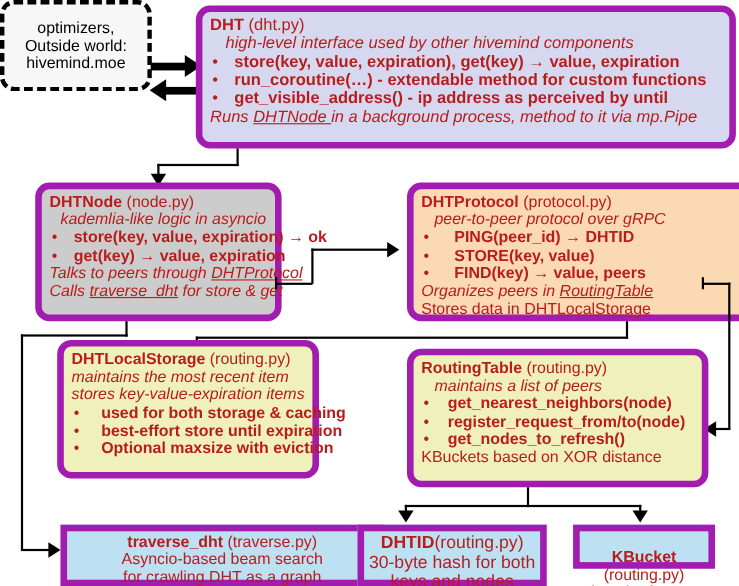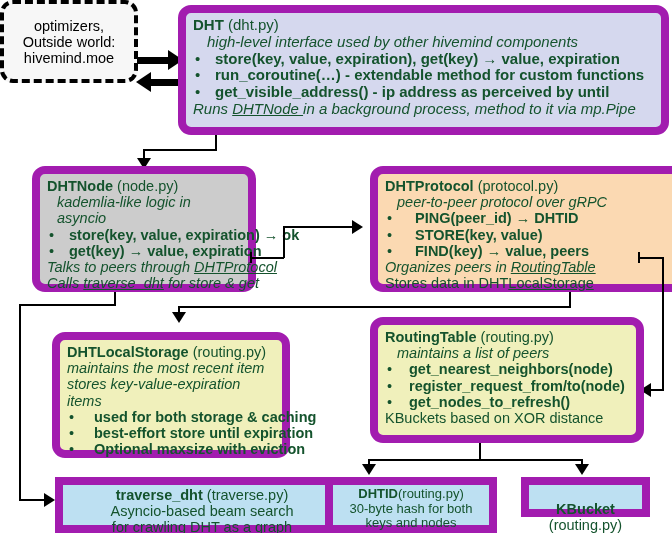--- a/index.html
+++ b/index.html
@@ -11,23 +11,23 @@
     position: relative;
     width: 672px;
     height: 533px;
     background: #ffffff;
     font-family: "Liberation Sans", sans-serif;
     overflow: hidden;
   }
   .box {
     position: absolute;
     box-sizing: border-box;
-    border: 8px solid #a21caf;
+    border: 6px solid #a21caf;
     line-height: 1.12;
-    color: #14532d;
+    color: #b91c1c;
   }
   .rounded { border-radius: 13px; }
   .sharp   { border-radius: 0px; }
   .dashed-box {
     border: 4px dashed #000000;
     border-radius: 13px;
     background: #f7f7f7;
     text-align: center;
   }
   .title-line { white-space: nowrap; }
@@ -169,21 +169,21 @@
   <div class="ln hln" style="left:178px; top:306px; width:393px;"></div>
   <div class="ln vln" style="left:178px; top:306px; height:10px;"></div>
   <div class="arrow-d" style="left:172px; top:312px;"></div>
 
   <div class="ln vln" style="left:114px; top:292px; height:14px;"></div>
   <div class="ln hln" style="left:19px; top:304px; width:97px;"></div>
   <div class="ln vln" style="left:19px; top:304px; height:196px;"></div>
   <div class="ln hln" style="left:19px; top:499px; width:30px;"></div>
   <div class="arrow-r" style="left:44px; top:493px;"></div>
 
-  <div class="box rounded pad" style="left:52px; top:332px; width:238px; height:126px; background:#f0f0bb; font-size:14.5px;">
+  <div class="box rounded pad" style="left:52px; top:309px; width:238px; height:126px; background:#f0f0bb; font-size:14.5px;">
     <div class="title-line">
       <span class="bold">DHTLocalStorage</span><span> (routing.py)</span>
     </div>
     <div class="ital">maintains the most recent item</div>
     <div class="ital">stores key-value-expiration items</div>
     <div class="bullet-row">
       <span class="bullet-dot" style="width:25px;">•</span>
       <span class="bullet-txt">used for both storage &amp; caching</span>
     </div>
     <div class="bullet-row">
@@ -224,21 +224,21 @@
   <div class="arrow-d" style="left:575px; top:464px;"></div>
 
   <div class="box sharp" style="left:55px; top:477px; width:294px; height:56px; background:#bde0f2; font-size:14.5px; text-align:center; padding-top:2px;">
     <div class="title-line">
       <span class="bold">traverse_dht</span><span> (traverse.py)</span>
     </div>
     <div>Asyncio-based beam search</div>
     <div>for crawling DHT as a graph</div>
   </div>
 
-  <div class="box sharp" style="left:325px; top:477px; width:172px; height:56px; background:#bde0f2; font-size:13px; text-align:center; padding-top:2px;">
+  <div class="box sharp" style="left:325px; top:477px; width:172px; height:56px; background:#bde0f2; font-size:16px; text-align:center; padding-top:2px;">
     <div class="title-line">
       <span class="bold">DHTID</span><span>(routing.py)</span>
     </div>
     <div>30-byte hash for both</div>
     <div>keys and nodes</div>
   </div>
 
   <div class="box sharp" style="left:521px; top:477px; width:129px; height:40px; background:#bde0f2; font-size:14.5px; text-align:center; padding-top:16px;">
     <div class="bold title-line">KBucket</div>
     <div class="title-line">(routing.py)</div>

